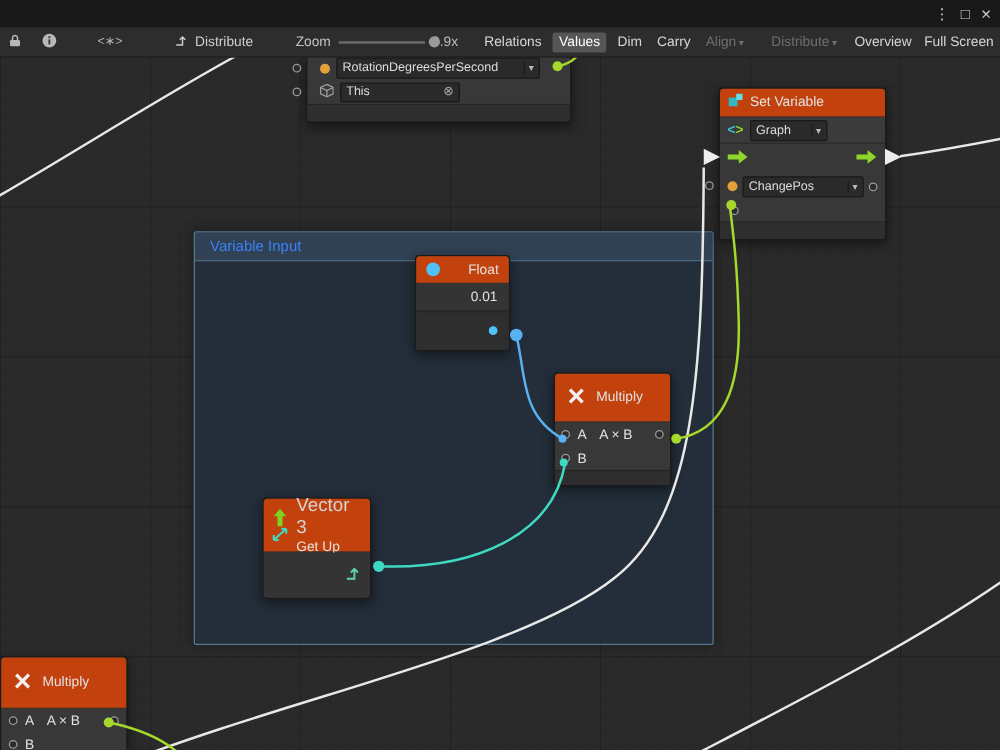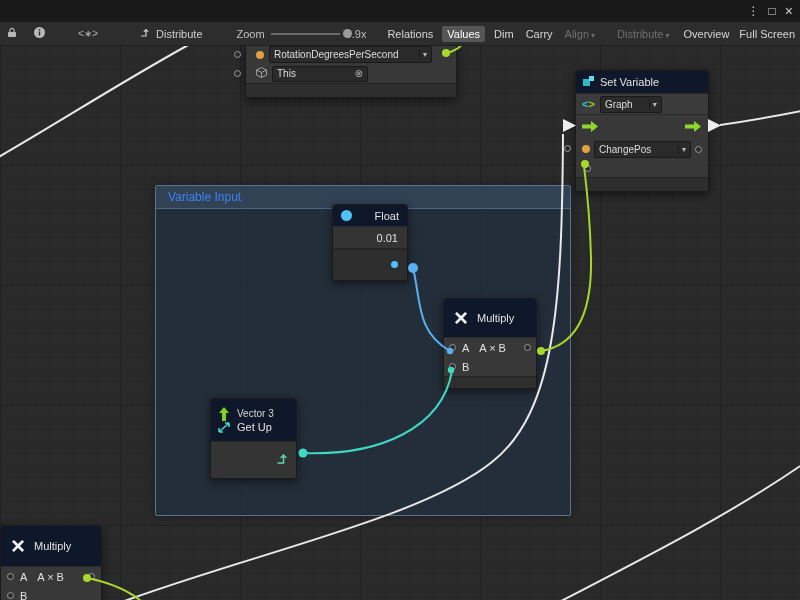--- a/index.html
+++ b/index.html
@@ -27,21 +27,21 @@
     background-size:120px 120px,120px 120px,12px 12px,12px 12px;}
   #group-box{position:absolute;left:155px;top:185px;width:414px;height:329px;z-index:2;
     background:rgba(34,47,63,0.80);border:1px solid #587590;border-radius:2px;box-shadow:0 0 10px rgba(0,0,0,.35);}
   #group-header{height:22px;background:rgba(62,83,107,0.55);border-bottom:1px solid #4c6largeselector;}
   #group-header{height:22px;background:rgba(62,83,107,0.55);border-bottom:1px solid #4c667e;
     color:#3b82f6;font-size:12px;line-height:22px;padding-left:12px;}
   #wires{position:absolute;left:0;top:0;width:800px;height:600px;z-index:7;pointer-events:none;}
   
   .node{position:absolute;z-index:6;background:#383838;border:1px solid #1a1a1a;border-radius:3px;
     box-shadow:0 3px 9px rgba(0,0,0,.5);color:#e2e2e2;font-size:11px;}
-  .nheader{background:#0f172a;border-bottom:1px solid #2a2a2a;border-radius:3px 3px 0 0;display:flex;align-items:center;}
+  .nheader{background:#c2410c;border-bottom:1px solid #2a2a2a;border-radius:3px 3px 0 0;display:flex;align-items:center;}
   .nfooter{background:#2e2e2e;border-top:1px solid #232323;border-radius:0 0 3px 3px;position:relative;}
   .nrow{position:relative;display:flex;align-items:center;}
   .port{width:7px;height:7px;border:1px solid #9b9b9b;border-radius:50%;background:#2b2b2b;box-sizing:border-box;}
   .dot{width:8px;height:8px;border-radius:50%;display:inline-block;}
   .dropdown{background:#2a2a2a;border:1px solid #191919;border-radius:2px;color:#ddd;font-size:10px;
     display:flex;align-items:center;height:15px;padding:0 4px;overflow:hidden;}
   .dropdown .cseg{margin-left:auto;border-left:1px solid #191919;padding-left:3px;font-size:8px;color:#bbb;}
   .field{background:#2a2a2a;border:1px solid #191919;border-radius:2px;color:#ddd;font-size:10px;
     display:flex;align-items:center;height:14px;padding:0 4px;}
   .xicon{font-size:24px;font-weight:bold;color:#f2f2f2;line-height:20px;}
@@ -231,21 +231,21 @@
   <div class="nheader" style="height:42px;padding:0 6px;gap:6px">
     <span style="display:flex;flex-direction:column;align-items:center;line-height:0">
       <svg width="12" height="15" viewBox="0 0 12 15">
           <polygon points="6,0 11,6 8,6 8,14 4,14 4,6 1,6" fill="#7ed321"></polygon>
         </svg>
       <svg width="14" height="12" viewBox="0 0 14 12">
           <path d="M12 1 L2 10 M2 10 l0 -4 M2 10 l4 0 M12 1 l-4 0 M12 1 l0 4" stroke="#3fd8c0" stroke-width="1.6" fill="none"></path>
         </svg>
     </span>
     <span style="display:flex;flex-direction:column;justify-content:center;gap:2px">
-      <span style="font-size:10px;color:#d5d5d5">Vector 3</span>
+      <span style="font-size:15px;color:#d5d5d5">Vector 3</span>
       <span>Get Up</span>
     </span>
   </div>
   <div class="nrow" style="height:36px;padding:0 8px;background:#343434;border-radius:0 0 3px 3px">
     <span style="margin-left:auto">
       <svg width="11" height="12" viewBox="0 0 11 12">
           <path d="M2 11 L8 11 L8 4 M5.2 6 L8 3 L10.8 6" transform="translate(-1.5,-1)" stroke="#5fd8a8" stroke-width="1.5" fill="none"></path>
         </svg>
     </span>
   </div>

